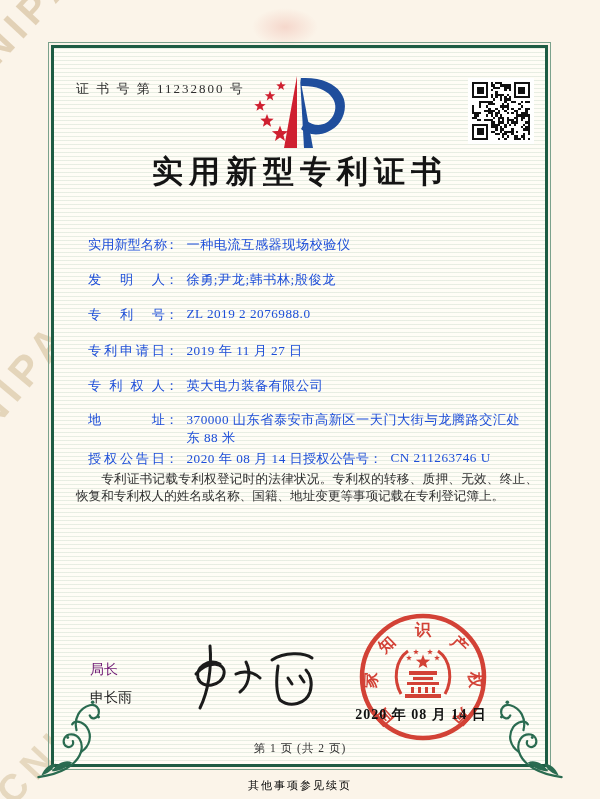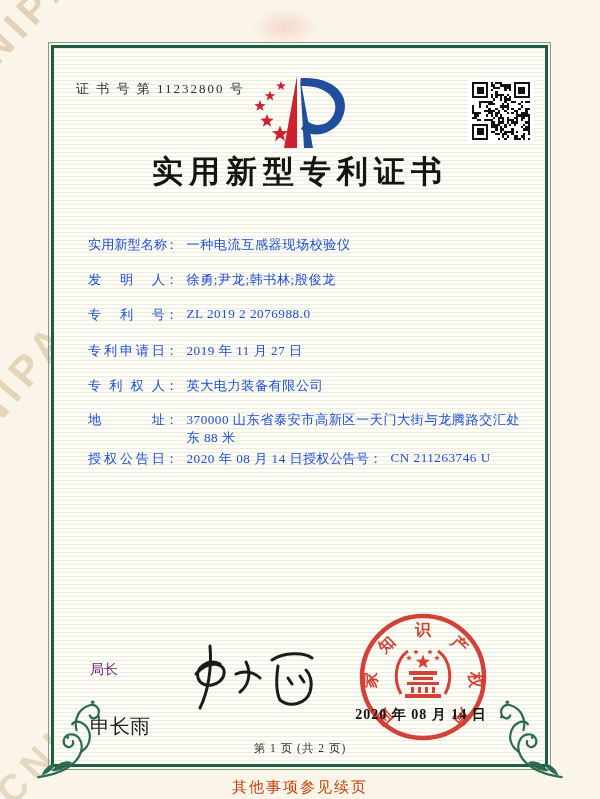--- a/index.html
+++ b/index.html
@@ -48,31 +48,31 @@
   .fvalue.wrap{white-space:normal;width:345px;line-height:18px;}
   .col2{position:absolute;left:215px;top:0;white-space:nowrap;}
   
   .body-text{
     position:absolute;left:76px;top:471px;width:462px;
     font-size:12.6px;line-height:17.4px;color:#303030;text-align:justify;
   }
   .body-text p{margin:0;text-indent:2em;}
   
   .sig-title{position:absolute;left:90px;top:661px;font-size:14px;color:#701a75;}
-  .sig-name{position:absolute;left:90px;top:689px;font-size:20px;color:#222;margin-top:24px;}
+  .sig-name{position:absolute;left:90px;top:689px;font-size:14px;color:#222;}
   .sig-script{position:absolute;left:168px;top:634px;}
   
   .seal{position:absolute;left:356px;top:610px;opacity:.93;}
   .seal-date{
     position:absolute;left:346px;top:706px;width:150px;text-align:center;
     font-size:14px;letter-spacing:1px;color:#111;font-weight:600;z-index:5;
   }
   
   .page-no{position:absolute;left:0;top:741px;width:100%;text-align:center;font-size:11.5px;color:#333;letter-spacing:1px;}
-  .cont-note{position:absolute;left:0;top:778px;width:100%;text-align:center;font-size:15px;color:#c2410c;letter-spacing:2px;}
+  .cont-note{position:absolute;left:0;top:778px;width:100%;text-align:center;font-size:11px;color:#000000;letter-spacing:2px;}
   
   .logo{position:absolute;left:248px;top:72px;}
   .qr-box{position:absolute;left:468px;top:78px;width:66px;height:66px;background:#fff;
     display:flex;align-items:center;justify-content:center;}
   
   .orn{position:absolute;top:684px;}
   .orn.left{left:34px;}
   .orn.right{left:500px;transform:scaleX(-1);}
 </style>
 </head>
@@ -348,20 +348,21 @@
 <div class="row" style="top:450px">
   <span class="flabel">授权公告日</span><span class="colon">：</span>
   <span class="fvalue">2020 年 08 月 14 日</span>
   <span class="col2">
     <span>授权公告号</span><span class="colon">：</span>
     <span class="fvalue">CN 211263746 U</span>
   </span>
 </div>
 
 <div class="body-text">
+  <p>专利证书记载专利权登记时的法律状况。专利权的转移、质押、无效、终止、恢复和专利权人的姓名或名称、国籍、地址变更等事项记载在专利登记簿上。</p>
 </div>
 
 <div class="sig-title">局长</div>
 <div class="sig-name">申长雨</div>
 <svg class="sig-script" width="160" height="82" viewBox="0 0 160 82">
   <g fill="none" stroke="#1b1b1b" stroke-width="3" stroke-linecap="round" stroke-linejoin="round">
     <path d="M28,40 C40,26 58,28 56,40 C54,52 34,56 30,44 C27,34 40,24 52,30"></path>
     <path d="M42,12 C44,34 40,58 32,74"></path>
     <path d="M78,28 C84,40 80,52 72,58"></path>
     <path d="M68,40 C76,36 86,38 92,44"></path>

